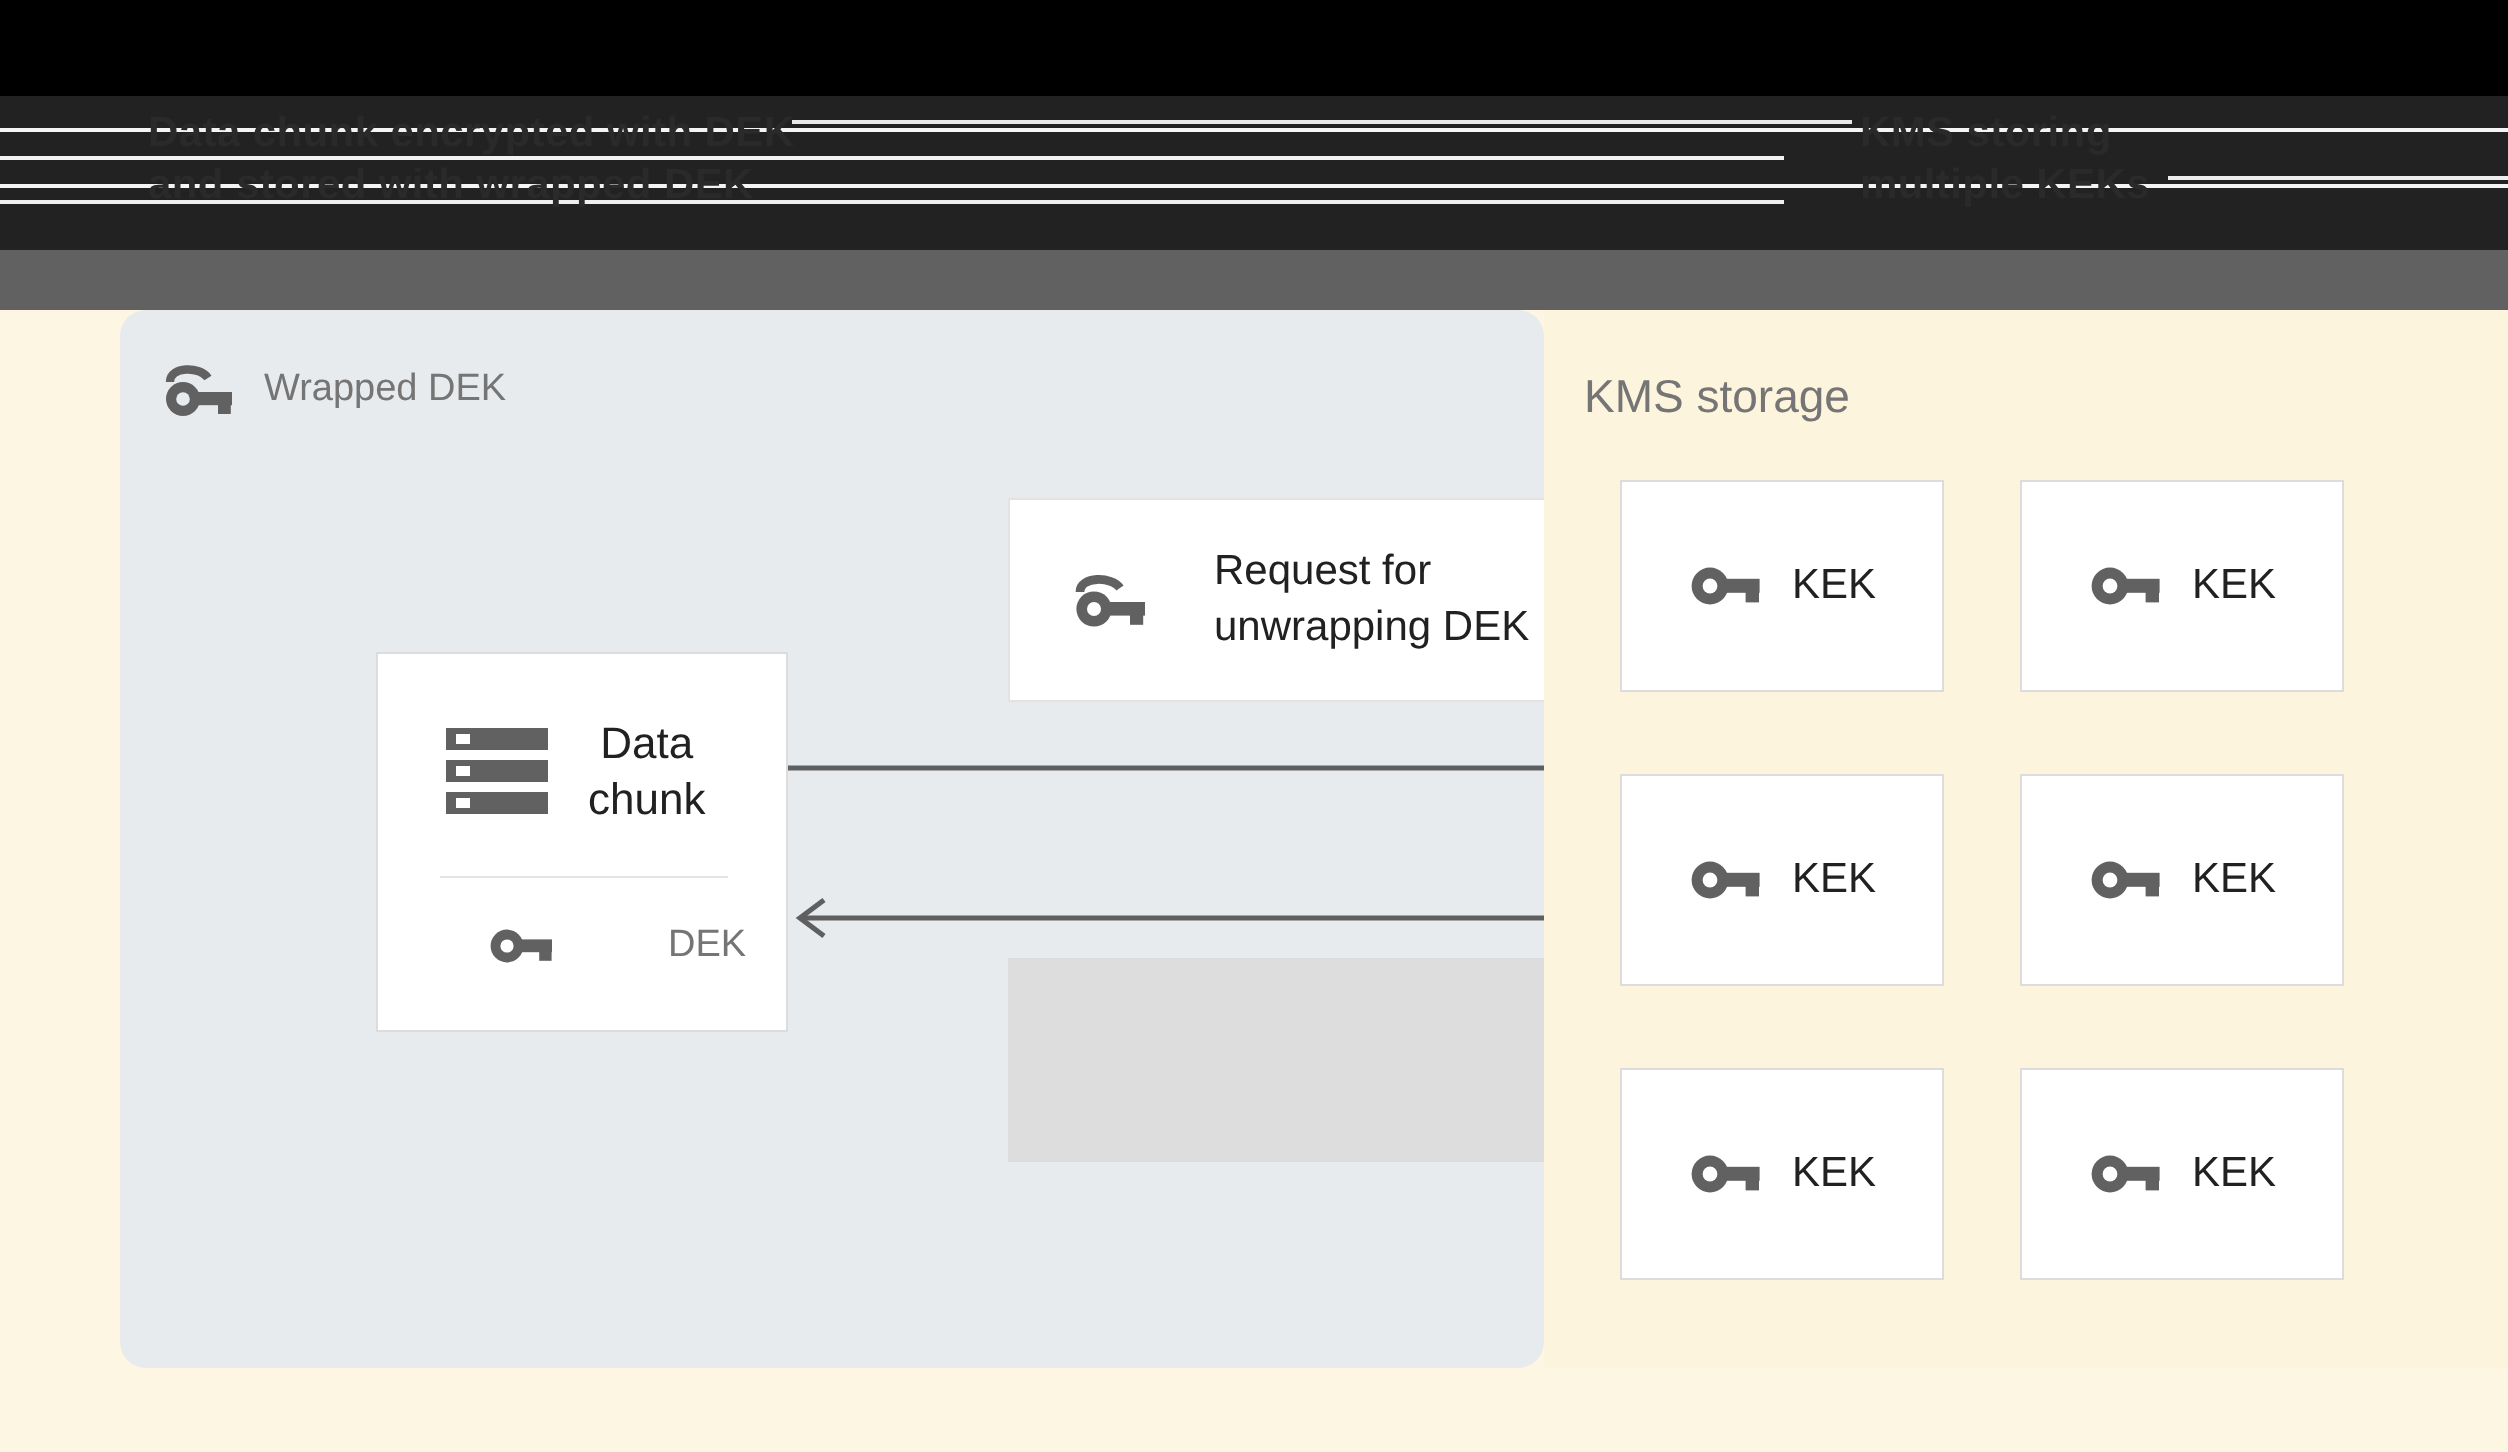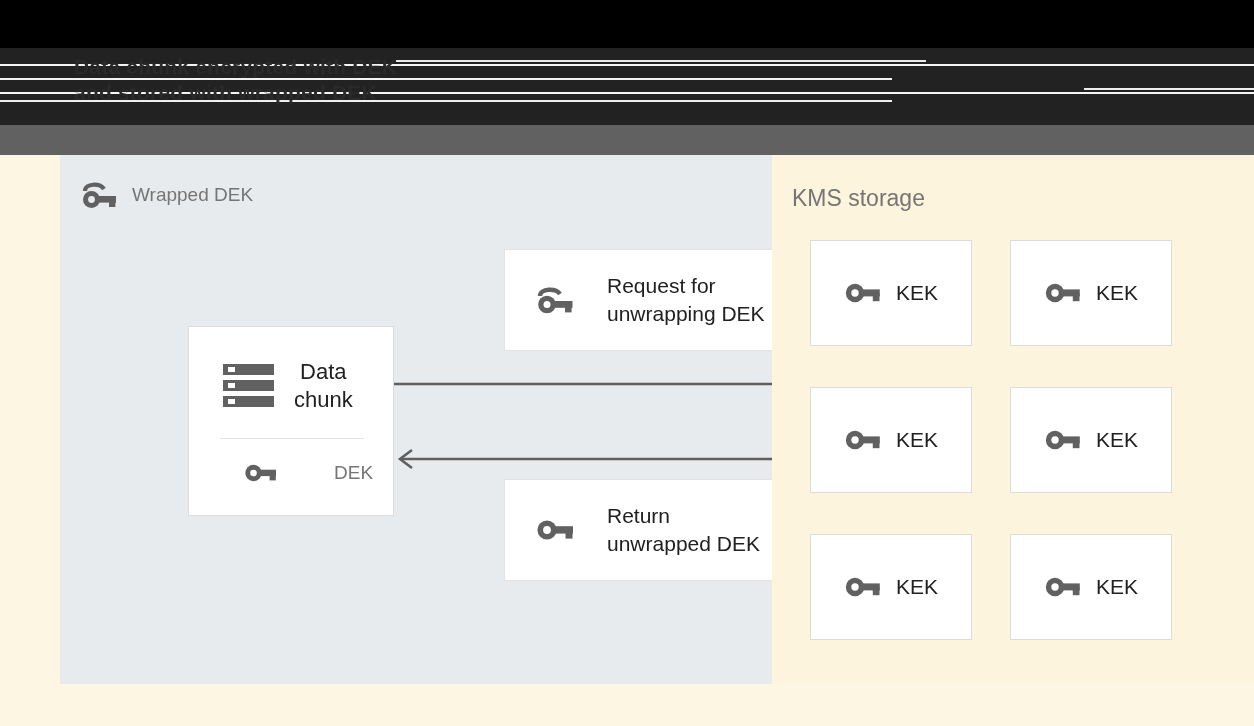--- a/index.html
+++ b/index.html
@@ -97,20 +97,21 @@
     background: #fdf6e3;
   }
 
   
   #left-panel {
     position: absolute;
     left: 60px; top: 0px;
     width: 712px;
     height: 529px;
     background: #e8ebed;
+    border-radius: 13px;
   }
   #left-panel-header {
     position: absolute;
     left: 20px; top: 25px;
     display: flex;
     align-items: center;
     gap: 14px;
   }
   #left-panel-title {
     font-size: 19px;
@@ -250,20 +251,22 @@
 <div id="top-chrome">
   <div id="top-dark-band"></div>
   <div id="chrome-rule-e"></div>
   <div id="chrome-rule-a"></div>
   <div id="chrome-rule-b"></div>
   <div id="chrome-rule-c"></div>
   <div id="chrome-rule-d"></div>
   <div id="chrome-rule-f"></div>
   <div class="chrome-caption" id="chrome-caption-left">Data chunk encrypted with DEK
 and stored with wrapped DEK</div>
+  <div class="chrome-caption" id="chrome-caption-right">KMS storing
+multiple KEKs</div>
 </div>
 <div id="toolbar-gray">
   <div id="toolbar-gray-notch"></div>
 </div>
 
 <div id="canvas">
 
   <div id="left-panel">
 
     <div id="left-panel-header">
@@ -318,32 +321,20 @@
           <circle cx="12" cy="20.5" r="8.8" fill="#616161"></circle>
           <circle cx="12" cy="20.5" r="3.5" fill="#ffffff"></circle>
           <rect x="19" y="17" width="18.5" height="6.8" fill="#616161"></rect>
           <rect x="30" y="21.2" width="6.6" height="7.2" fill="#616161"></rect>
         </svg>
       </span>
       <span class="msg-label">Request for
 unwrapping DEK</span>
     </div>
 
-    <div class="msg-card" id="msg-card-return">
-      <span>
-        <svg class="icon-svg" width="40" height="30" viewBox="0 0 40 30">
-          <circle cx="12" cy="15" r="9.6" fill="#616161"></circle>
-          <circle cx="12" cy="15" r="3.9" fill="#ffffff"></circle>
-          <rect x="19.5" y="11.2" width="18.5" height="7.4" fill="#616161"></rect>
-          <rect x="30.5" y="15.8" width="7" height="7.8" fill="#616161"></rect>
-        </svg>
-      </span>
-      <span class="msg-label">Return
-unwrapped DEK</span>
-    </div>
 
     <div id="arrow-forward">
       <svg class="icon-svg" width="438" height="24" viewBox="0 0 438 24">
         <line x1="0" y1="12" x2="432" y2="12" stroke="#5f5f5f" stroke-width="2.6"></line>
         <polygon points="438,12 424,3 424,21" fill="#5f5f5f"></polygon>
       </svg>
     </div>
     <div id="arrow-back">
       <svg class="icon-svg" width="438" height="24" viewBox="0 0 438 24">
         <line x1="6" y1="12" x2="438" y2="12" stroke="#5f5f5f" stroke-width="2.6"></line>

